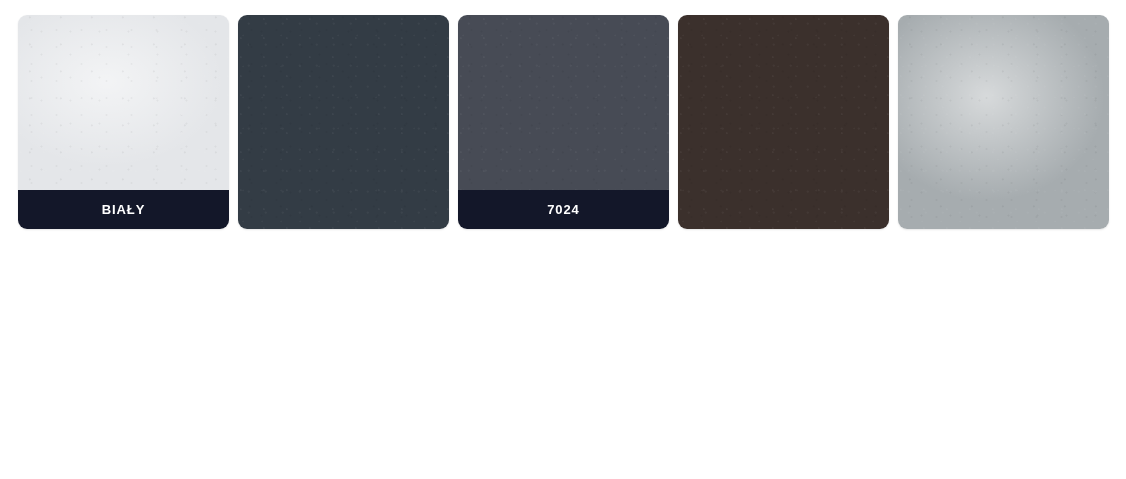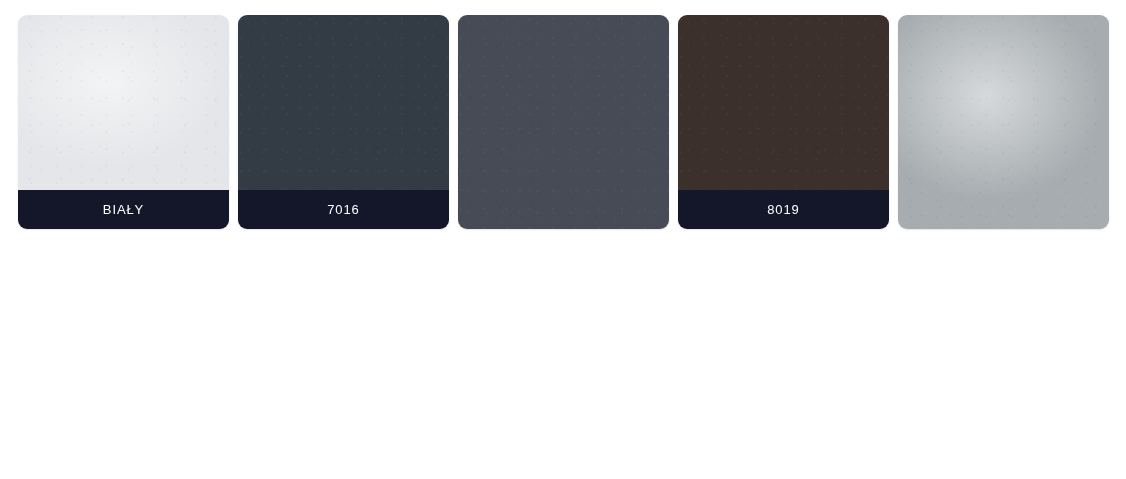--- a/index.html
+++ b/index.html
@@ -75,42 +75,41 @@
 
   .swatch-label {
     flex: 0 0 39px;
     height: 39px;
     background: #131729;
     color: #ffffff;
     display: flex;
     align-items: center;
     justify-content: center;
     font-size: 13px;
-    font-weight: normal;
+    font-weight: bold;
     letter-spacing: 0.9px;
     text-transform: uppercase;
     line-height: 1;
     user-select: none;
   }
 </style>
 </head>
 <body style="background: rgb(255, 255, 255);">
 
 <div id="swatch-grid">
     <div class="swatch-card">
       <div class="swatch-color sheen" style="background-color: rgb(228, 230, 233);"></div>
       <div class="swatch-label">BIAŁY</div>
     </div>
     <div class="swatch-card">
       <div class="swatch-color" style="background-color: rgb(51, 60, 69);"></div>
-      <div class="swatch-label">7016</div>
     </div>
     <div class="swatch-card">
       <div class="swatch-color" style="background-color: rgb(71, 75, 85);"></div>
+      <div class="swatch-label">7024</div>
     </div>
     <div class="swatch-card">
       <div class="swatch-color" style="background-color: rgb(59, 48, 44);"></div>
-      <div class="swatch-label">8019</div>
     </div>
     <div class="swatch-card">
       <div class="swatch-color sheen" style="background-color: rgb(166, 172, 175);"></div>
     </div>
   </div>
 
 </body></html>

